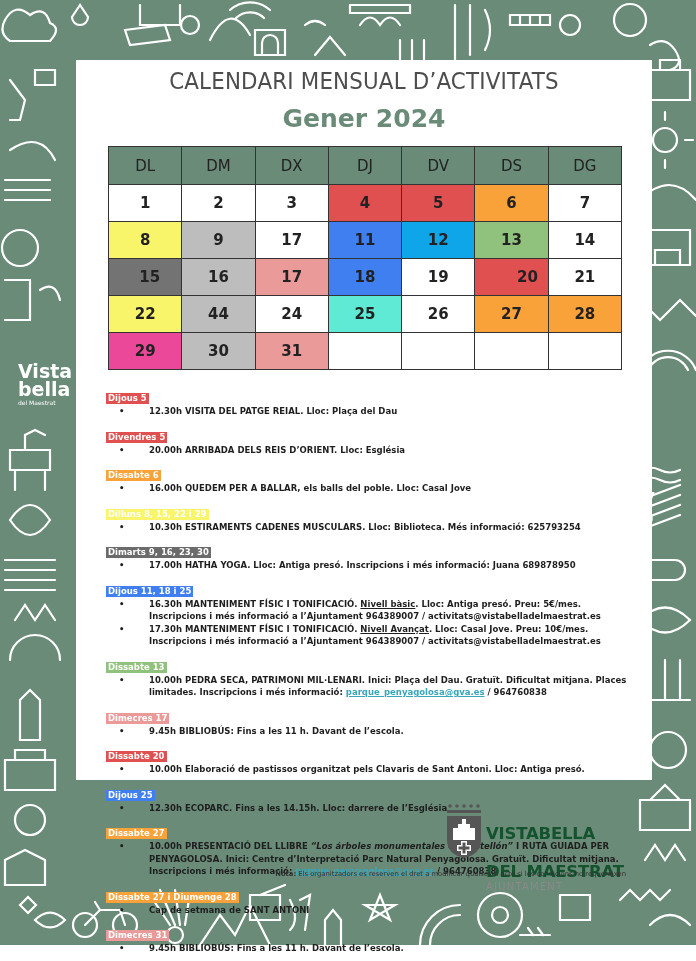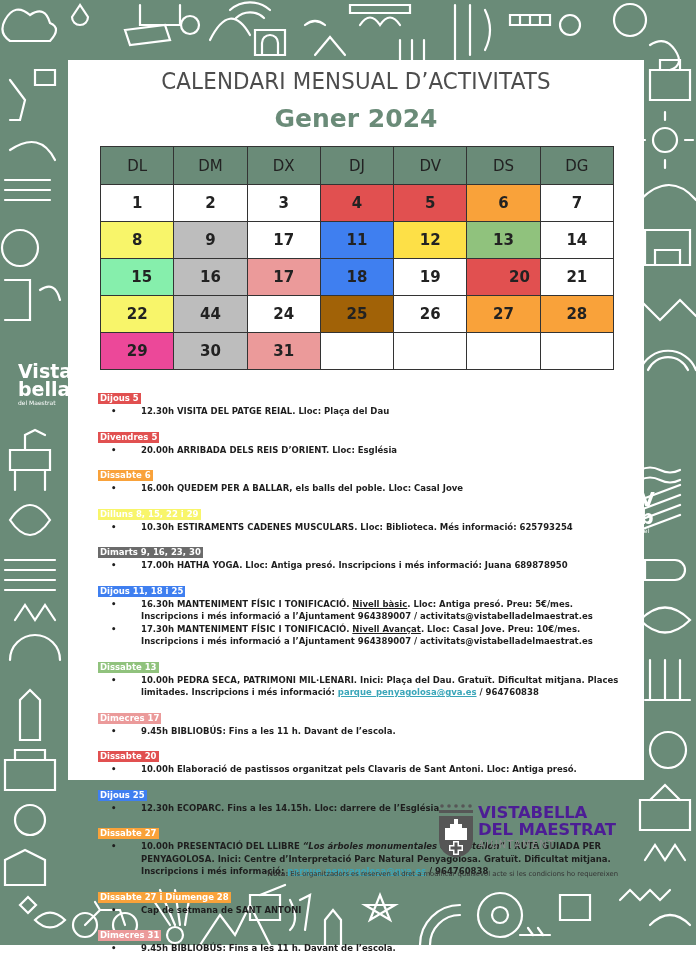--- a/index.html
+++ b/index.html
@@ -7,21 +7,21 @@
   body { font-family: "DejaVu Sans", sans-serif; position: relative; }
 
   .poster-bg {
     position: absolute; left: 0; top: 0; width: 696px; height: 945px;
     background: #6a8b78; overflow: hidden;
   }
   .poster-bg svg { position: absolute; left: 0; top: 0; }
   .bottom-strip { position: absolute; left: 0; top: 945px; width: 696px; height: 16px; background: #ffffff; }
 
   .sheet {
-    position: absolute; left: 68px; top: 60px; width: 576px; height: 720px;
+    position: absolute; left: 76px; top: 60px; width: 576px; height: 720px;
     background: #ffffff;
   }
   .title {
     position: absolute; left: 0; top: 8px; width: 576px; text-align: center;
     font-family: "DejaVu Sans", sans-serif; font-size: 23px; font-weight: 400;
     color: #4d4d4d; letter-spacing: 0.2px; transform: scaleX(0.93);
   }
   .subtitle {
     position: absolute; left: 0; top: 44px; width: 576px; text-align: center;
     font-size: 25px; font-weight: 700; color: #6a8b78;
@@ -46,21 +46,21 @@
   }
   .ev-list { list-style: none; }
   .ev-item { position: relative; padding-left: 43px; font-size: 8.5px; font-weight: 700; color: #1e1e1e; line-height: 12.5px; }
   .ev-item .bullet { position: absolute; left: 13px; top: 0; }
   .ev-item .u { text-decoration: underline; margin-top: 14px; }
   .ev-item .i { font-style: italic; font-weight: 700; }
   .ev-item .link { color: #3aa6b9; text-decoration: underline; }
 
   .logo { position: absolute; left: 370px; top: 742px; width: 190px; height: 58px; }
   .logo-text { position: absolute; left: 40px; top: 2px; }
-  .logo-l1, .logo-l2 { font-size: 16.5px; font-weight: 700; color: #4c1d95; line-height: 17px; letter-spacing: -0.2px; }
+  .logo-l1, .logo-l2 { font-size: 16.5px; font-weight: 700; color: #14532d; line-height: 17px; letter-spacing: -0.2px; margin-top: 21px; }
   .logo-l3 { font-size: 10px; color: #8a8a8a; letter-spacing: 1.2px; line-height: 13px; }
 
   .note { position: absolute; left: 170px; top: 810px; width: 380px; text-align: right; font-size: 6.8px; color: #333; }
   .note b { font-weight: 700; }
 </style>
 </head>
 <body>
 
 <div class="poster-bg">
   <svg width="696" height="945" viewBox="0 0 696 945" fill="none" stroke="#ffffff" stroke-width="2.2" stroke-linecap="round">
@@ -175,38 +175,38 @@
           <td style="background: rgb(225, 80, 80);">4</td>
           <td style="background: rgb(225, 80, 80);">5</td>
           <td style="background: rgb(249, 162, 58);">6</td>
           <td style="background: rgb(255, 255, 255);">7</td>
         </tr>
         <tr>
           <td style="background: rgb(248, 245, 106);">8</td>
           <td style="background: rgb(189, 189, 189);">9</td>
           <td style="background: rgb(255, 255, 255);">17</td>
           <td style="background: rgb(63, 127, 240);">11</td>
-          <td style="background: #fde047;">12</td>
+          <td style="background: #0ea5e9;">12</td>
           <td style="background: rgb(144, 194, 125);">13</td>
           <td style="background: rgb(255, 255, 255);">14</td>
         </tr>
         <tr>
-          <td style="background: #86efac; padding-left: 9px;">15</td>
+          <td style="background: #737373; padding-left: 9px;">15</td>
           <td style="background: rgb(189, 189, 189);">16</td>
           <td style="background: rgb(235, 154, 154);">17</td>
           <td style="background: rgb(63, 127, 240);">18</td>
           <td style="background: rgb(255, 255, 255);">19</td>
           <td style="background: rgb(225, 80, 80); padding-left: 32px;">20</td>
           <td style="background: rgb(255, 255, 255);">21</td>
         </tr>
         <tr>
           <td style="background: rgb(248, 245, 106);">22</td>
           <td style="background: rgb(189, 189, 189);">44</td>
           <td style="background: rgb(255, 255, 255);">24</td>
-          <td style="background: #a16207;">25</td>
+          <td style="background: #5eead4;">25</td>
           <td style="background: rgb(255, 255, 255);">26</td>
           <td style="background: rgb(249, 162, 58);">27</td>
           <td style="background: rgb(249, 162, 58);">28</td>
         </tr>
         <tr>
           <td style="background: #ec4899;">29</td>
           <td style="background: rgb(189, 189, 189);">30</td>
           <td style="background: rgb(235, 154, 154);">31</td>
           <td style="background: rgb(255, 255, 255);"></td>
           <td style="background: rgb(255, 255, 255);"></td>

